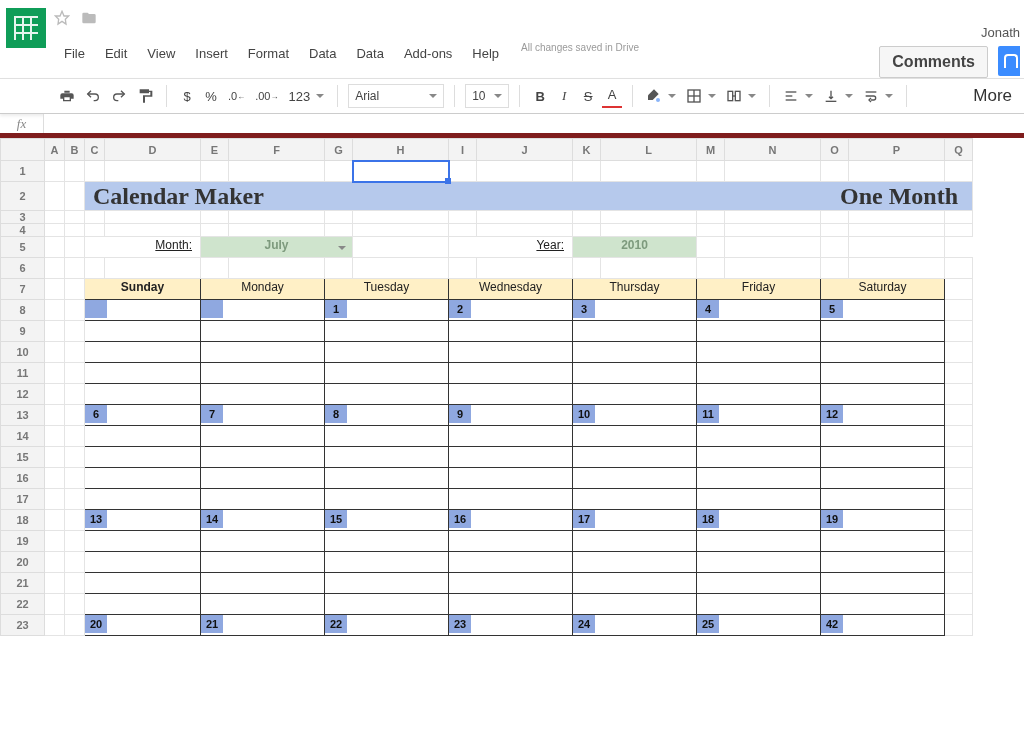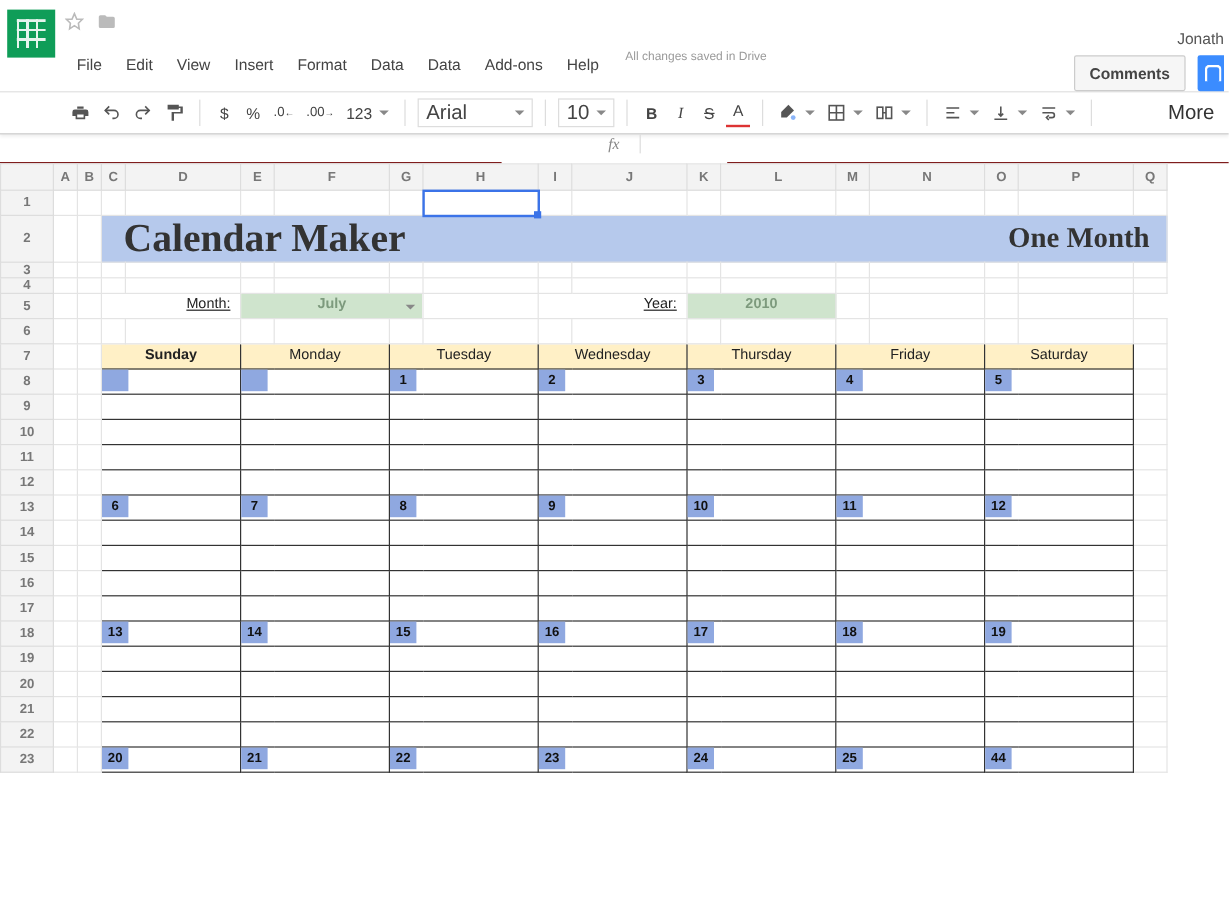--- a/index.html
+++ b/index.html
@@ -15,57 +15,57 @@
   .titlebar-main { flex: 1; min-width: 0; }
   .doc-title-row { display: flex; align-items: center; gap: 10px; height: 24px; }
   .doc-title { font-size: 18px; color: #555; white-space: nowrap; }
   .star-icon svg, .folder-icon svg { display: block; }
   .star-icon, .folder-icon { color: #bbb; }
   .menubar { display: flex; align-items: flex-start; gap: 0; height: 28px; margin-top: 12px; }
   .menu-item { font-size: 13px; color: #444; padding: 4px 10px; cursor: default; }
   .status-text { font-size: 10px; color: #9a9a9a; padding-left: 12px; }
   .right-header { display: flex; align-items: center; gap: 10px; padding-right: 4px; }
   .user-name { font-size: 13px; color: #555; white-space: nowrap; margin-top: 19px; }
-  .comments-btn { margin-top: 6px; border: 1px solid #ccc; background: #f6f6f6; font-size: 13px; font-weight: bold; color: #444; padding: 6px 12px; border-radius: 2px; }
+  .comments-btn { margin-top: 6px; border: 1px solid #ccc; background: #f6f6f6; font-size: 16px; font-weight: bold; color: #444; padding: 6px 12px; border-radius: 2px; }
   .share-btn { margin-top: 6px; width: 22px; height: 30px; background: #3b8cff; border-radius: 2px 0 0 2px; position: relative; }
   .share-btn::before { content: ""; position: absolute; left: 6px; top: 8px; width: 10px; height: 12px; border: 2px solid #fff; border-bottom: none; border-radius: 4px 4px 0 0; }
 
   
   .toolbar { height: 36px; border-top: 1px solid #e0e0e0; border-bottom: 1px solid #ccc; box-shadow: 0 2px 3px rgba(0,0,0,.08); padding: 0 8px 0 56px; display: flex; align-items: center; gap: 4px; }
   .tb-sep { width: 1px; height: 22px; background: #ddd; margin: 0 6px; }
   .tb-btn { min-width: 20px; height: 24px; display: inline-flex; align-items: center; justify-content: center; color: #555; font-size: 13px; padding: 0 3px; position: relative; }
   .tb-btn svg { display: block; }
   .tb-text { font-size: 13px; color: #444; }
   .tb-bold { font-weight: bold; }
   .tb-italic { font-style: italic; font-family: Georgia, serif; }
   .tb-strike { text-decoration: line-through; }
   .tb-under { border-bottom: 2px solid #d33; padding-bottom: 1px; }
-  .tb-select { min-width: 96px; height: 24px; border: 1px solid #ddd; display: inline-flex; align-items: center; justify-content: space-between; padding: 0 6px; font-size: 17px; color: #444; }
+  .tb-select { min-width: 96px; height: 24px; border: 1px solid #ddd; display: inline-flex; align-items: center; justify-content: space-between; padding: 0 6px; font-size: 12px; color: #444; }
   .tb-select.small { min-width: 44px; }
   .caret { width: 0; height: 0; border: 4px solid transparent; border-top-color: #888; margin-left: 6px; margin-top: 3px; }
   .more { font-size: 17px; color: #333; margin-left: auto; padding-right: 4px; }
 
   
-  .fx-bar { height: 24px; border-bottom: 1px solid #7f1d1d; display: flex; align-items: center; flex-direction: column; }
+  .fx-bar { height: 24px; border-bottom: 5px solid #7f1d1d; display: flex; align-items: flex-start; }
   .fx-label { width: 44px; text-align: center; font-style: italic; font-family: Georgia, serif; color: #888; font-size: 13px; border-right: 1px solid #ddd; height: 100%; display: flex; align-items: center; justify-content: center; }
   .fx-input { flex: 1; height: 100%; border: none; outline: none; padding: 0 6px; font-size: 13px; }
 
   
   .grid-wrap { position: relative; height: calc(748px - 48px - 36px - 24px); overflow: hidden; }
   table.grid { border-collapse: collapse; table-layout: fixed; }
   .col-hdr, .corner { background: #f3f3f3; border: 1px solid #ddd; font-size: 11px; color: #777; text-align: center; height: 22px; }
   .corner { width: 44px; }
   .row-hdr { background: #f3f3f3; border: 1px solid #ddd; font-size: 11px; color: #777; text-align: center; width: 44px; }
   td.cell { border: 1px solid #e4e4e4; height: 21px; font-size: 12px; padding-top: 1px; vertical-align: top; }
 
   
   .sel { outline: 2px solid #3b73e8; outline-offset: -1px; position: relative; }
   .sel::after { content: ""; position: absolute; right: -3px; bottom: -3px; width: 6px; height: 6px; background: #3b73e8; }
   .banner { background: #b6c9ec; border-bottom: 4px solid #1a4fd6; height: 46px; }
-  .banner-title { font-family: "Times New Roman", Georgia, serif; font-weight: bold; font-size: 33px; color: #333; padding-left: 18px; }
+  .banner-title { font-family: "Times New Roman", Georgia, serif; font-weight: bold; font-size: 24px; color: #333; padding-left: 8px; }
   .banner-sub   { font-family: "Times New Roman", Georgia, serif; font-weight: bold; font-size: 24px; color: #333; text-align: right; padding-right: 14px; }
   .thinrow td.cell { height: 6px; padding: 0; }
 
   .lbl-cell { text-align: right; font-size: 17px; color: #222; padding-right: 8px; height: 32px; vertical-align: middle; text-decoration: underline; }
   .month-cell { background: #cfe4cd; border: 1px solid #bdbdbd; text-align: center; font-size: 22px; font-weight: bold; color: #7d9a7d; height: 32px; vertical-align: middle; position: relative; margin-left: 12px; }
   .month-cell .caret { position: absolute; right: 6px; top: 6px; }
   .year-cell { background: #cfe4cd; border: 1px solid #bdbdbd; text-align: center; font-size: 22px; font-weight: bold; color: #7d9a7d; height: 32px; vertical-align: middle; }
 
   .dow { background: #fff0c6; border: 1px solid #333 !important; text-align: center; font-size: 14px; color: #222; height: 24px; vertical-align: middle; }
   .dow.first { font-weight: bold; }
@@ -647,19 +647,19 @@
           <td class="cell cal-cell cal-head" colspan="2">
             <span class="day-badge">23</span>
           </td>
           <td class="cell cal-cell cal-head" colspan="2">
             <span class="day-badge">24</span>
           </td>
           <td class="cell cal-cell cal-head" colspan="2">
             <span class="day-badge">25</span>
           </td>
           <td class="cell cal-cell cal-head" colspan="2">
-            <span class="day-badge">44</span>
+            <span class="day-badge">42</span>
           </td>
           <td class="cell"></td>
         </tr>
       </tbody>
     </table>
 </div>
 
 </body></html>

